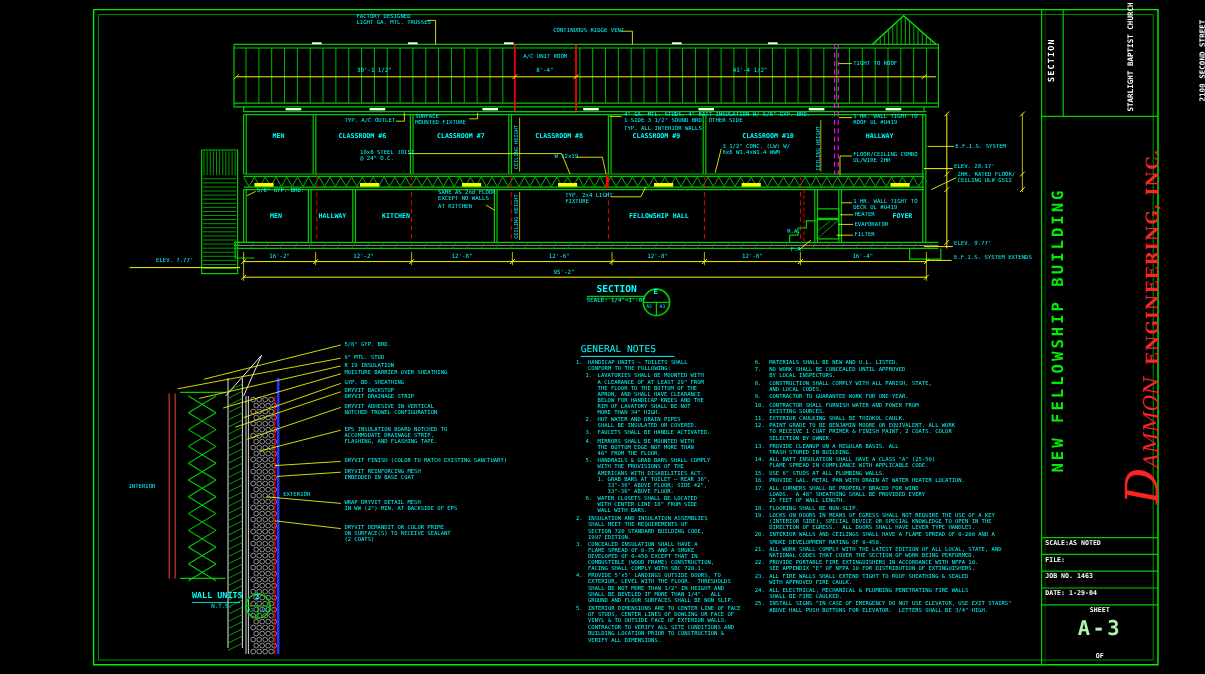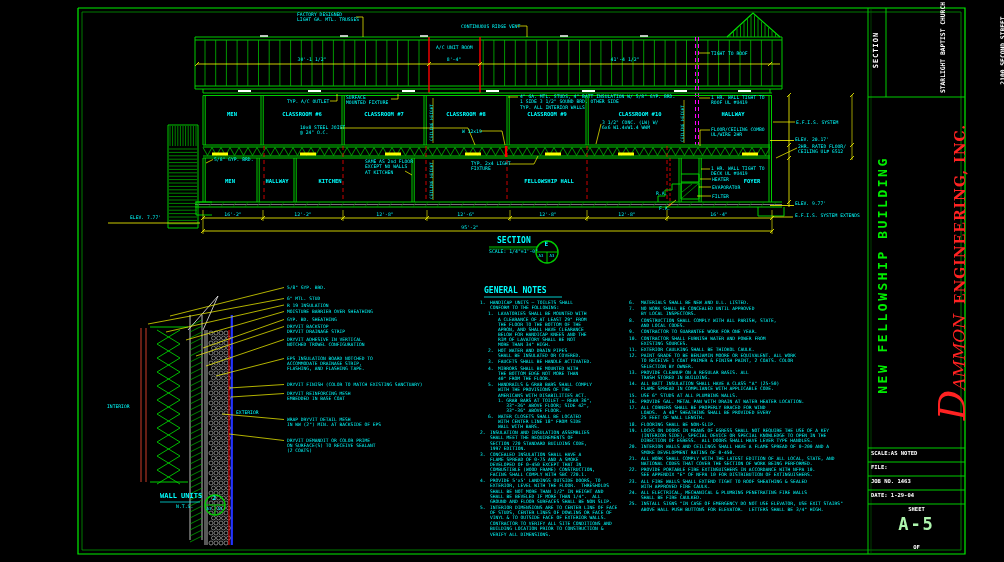--- a/index.html
+++ b/index.html
@@ -735,21 +735,21 @@
   <div class="rotv tb-build">NEW FELLOWSHIP BUILDING</div>
   <div class="rotv tb-brand">
     <div><span class="d">D</span><span class="am">AMMON</span> <span class="en">ENGINEERING, INC.</span></div>
     
   </div>
   <div class="tbrow" style="top:450px">SCALE:AS NOTED</div>
   <div class="tbrow" style="top:464px">FILE:</div>
   <div class="tbrow" style="top:478px">JOB NO. 1463</div>
   <div class="tbrow" style="top:492px">DATE: 1-29-04</div>
   <div class="tbrow ctr" style="top:506px">SHEET</div>
-  <div class="sheetno">A-5</div>
+  <div class="sheetno">A-3</div>
   <div class="tbrow ctr" style="top:544px">OF</div>
 <div class="t" style="left: 232px; top: 111px; font-size: 5.5px; font-weight: bold; transform: translateX(-50%);">MEN</div>
     <div class="t" style="left: 302px; top: 111px; font-size: 5.5px; font-weight: bold; transform: translateX(-50%);">CLASSROOM #6</div>
     <div class="t" style="left: 384px; top: 111px; font-size: 5.5px; font-weight: bold; transform: translateX(-50%);">CLASSROOM #7</div>
     <div class="t" style="left: 466px; top: 111px; font-size: 5.5px; font-weight: bold; transform: translateX(-50%);">CLASSROOM #8</div>
     <div class="t" style="left: 547px; top: 111px; font-size: 5.5px; font-weight: bold; transform: translateX(-50%);">CLASSROOM #9</div>
     <div class="t" style="left: 640px; top: 111px; font-size: 5.5px; font-weight: bold; transform: translateX(-50%);">CLASSROOM #10</div>
     <div class="t" style="left: 733px; top: 111px; font-size: 5.5px; font-weight: bold; transform: translateX(-50%);">HALLWAY</div>
     <div class="t" style="left: 230px; top: 178px; font-size: 5.5px; font-weight: bold; transform: translateX(-50%);">MEN</div>
     <div class="t" style="left: 277px; top: 178px; font-size: 5.5px; font-weight: bold; transform: translateX(-50%);">HALLWAY</div>
@@ -835,21 +835,21 @@
     <div class="t" style="left: 287px; top: 417px; font-size: 4.6px;">WRAP DRYVIT DETAIL MESH
 IN WW (2") MIN. AT BACKSIDE OF EPS</div>
     <div class="t" style="left: 287px; top: 438px; font-size: 4.6px;">DRYVIT DEMANDIT OR COLOR PRIME
 ON SURFACE(S) TO RECEIVE SEALANT
 (2 COATS)</div>
     <div class="t" style="left: 160px; top: 493px; font-size: 7px; font-weight: bold;">WALL UNITS</div>
     <div class="t" style="left: 176px; top: 504px; font-size: 4.8px;">N.T.S.</div>
     <div class="t" style="left: 212.5px; top: 494.5px; font-size: 6px; font-weight: bold;">2</div>
     <div class="t" style="left: 206.5px; top: 506.5px; font-size: 4px;">A3</div>
     <div class="t" style="left: 217.5px; top: 506.5px; font-size: 4px;">A3</div>
-    <div class="t" style="left: 484px; top: 287px; font-size: 8px; font-weight: bold;">GENERAL NOTES</div>
+    <div class="t" style="left: 484px; top: 287px; font-size: 8px; font-weight: normal;">GENERAL NOTES</div>
     <div class="t" style="left: 480px; top: 300px; font-size: 4.6px;">1.</div>
     <div class="t" style="left: 490px; top: 300px; font-size: 4.6px;">HANDICAP UNITS — TOILETS SHALL
 CONFORM TO THE FOLLOWING:</div>
     <div class="t" style="left: 488px; top: 311.4px; font-size: 4.6px;">1.</div>
     <div class="t" style="left: 498px; top: 311.4px; font-size: 4.6px;">LAVATORIES SHALL BE MOUNTED WITH
 A CLEARANCE OF AT LEAST 29" FROM
 THE FLOOR TO THE BOTTOM OF THE
 APRON, AND SHALL HAVE CLEARANCE
 BELOW FOR HANDICAP KNEES AND THE
 RIM OF LAVATORY SHALL BE NOT

